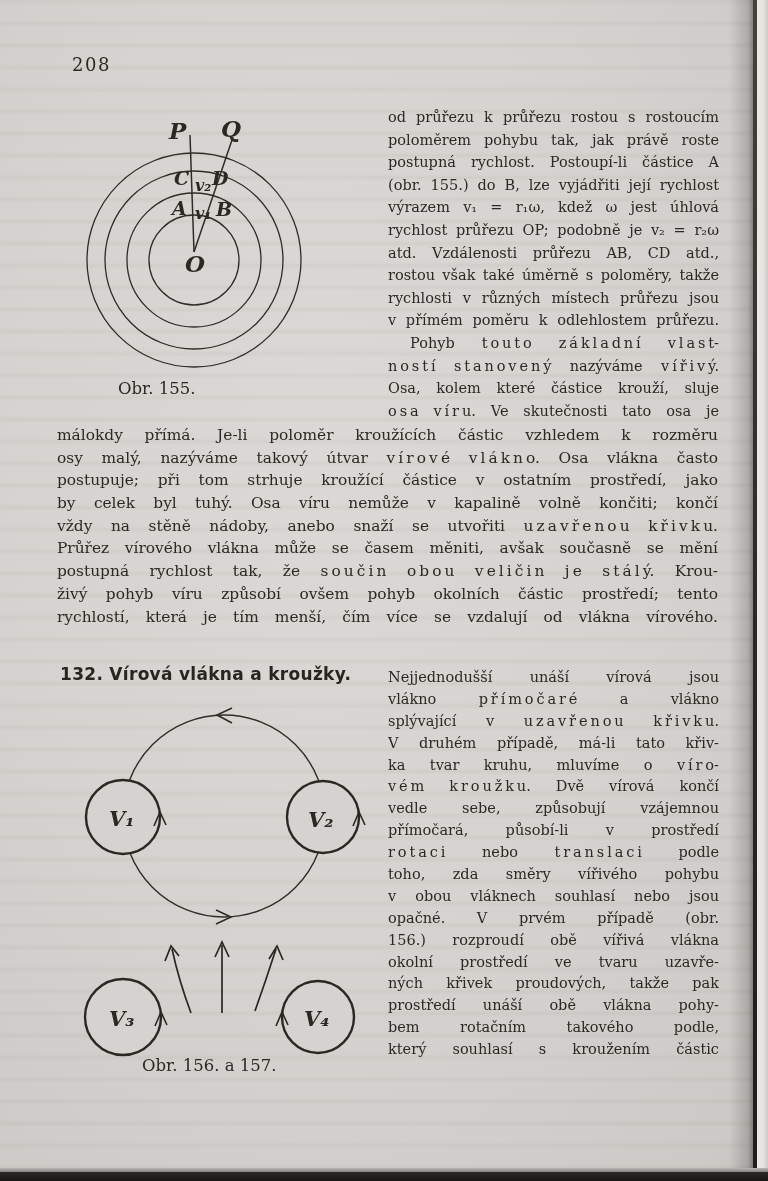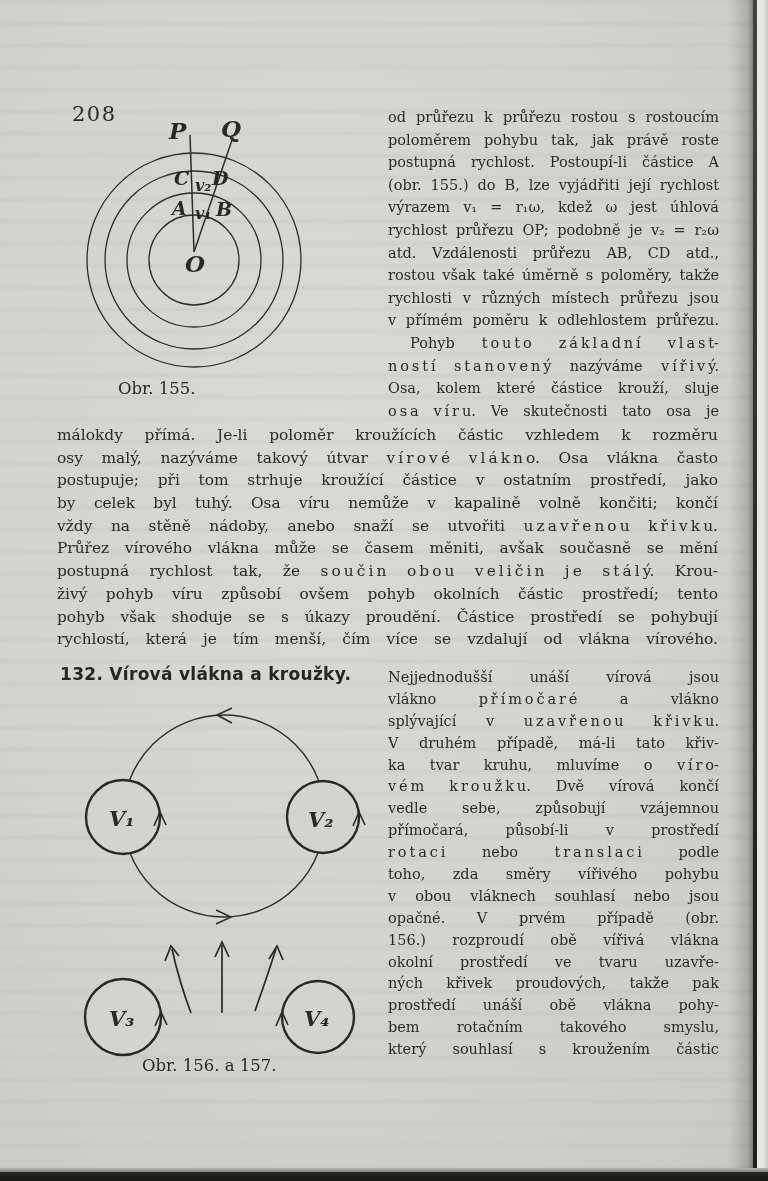--- a/index.html
+++ b/index.html
@@ -7,21 +7,21 @@
     position:relative; width:768px; height:1181px; overflow:hidden;
     background: radial-gradient(ellipse at 42% 38%, #dad9d5 0%, #d4d3cf 52%, #cbcac6 92%, #c2c1bd 100%);
     font-family:"DejaVu Serif","Liberation Serif",serif;
     color:#2c2924;
   }
   .ghost {
     position:absolute; inset:0; pointer-events:none;
     background: repeating-linear-gradient(180deg, rgba(92,89,80,0.055) 0 3px, rgba(92,89,80,0) 3px 22px);
     filter: blur(1.3px);
   }
-  .pagenum { position:absolute; left:72px; top:54px; font-size:21px; letter-spacing:1.5px;margin-top:48px; }
+  .pagenum { position:absolute; left:72px; top:54px; font-size:18px; letter-spacing:1.5px; }
 
   .col { position:absolute; }
   .line {
     text-align:justify; text-align-last:justify;
     overflow:hidden;
   }
   .line.indent { padding-left:22px; }
   .top-right { left:388px; top:106px; width:331px; font-size:14.5px; }
   .top-right .line { height:22.6px; line-height:22.6px; }
   .full-width { left:57px; top:424px; width:661px; font-size:15.4px; }
@@ -115,21 +115,20 @@
 
   <div class="col full-width">
       <div class="line">málokdy přímá. Je-li poloměr kroužících částic vzhledem k rozměru</div>
       <div class="line">osy malý, nazýváme takový útvar v í r o v é v l á k n o. Osa vlákna často</div>
       <div class="line">postupuje; při tom strhuje kroužící částice v ostatním prostředí, jako</div>
       <div class="line">by celek byl tuhý. Osa víru nemůže v kapalině volně končiti; končí</div>
       <div class="line">vždy na stěně nádoby, anebo snaží se utvořiti u z a v ř e n o u k ř i v k u.</div>
       <div class="line">Průřez vírového vlákna může se časem měniti, avšak současně se mění</div>
       <div class="line">postupná rychlost tak, že s o u č i n o b o u v e l i č i n j e s t á l ý. Krou-</div>
       <div class="line">živý pohyb víru způsobí ovšem pohyb okolních částic prostředí; tento</div>
-      <div class="line">pohyb však shoduje se s úkazy proudění. Částice prostředí se pohybují</div>
       <div class="line">rychlostí, která je tím menší, čím více se vzdalují od vlákna vírového.</div>
     </div>
 
   <div class="heading">132. Vírová vlákna a kroužky.</div>
 
   <div class="col bot-right">
       <div class="line">Nejjednodušší unáší vírová jsou</div>
       <div class="line">vlákno p ř í m o č a r é a vlákno</div>
       <div class="line">splývající v u z a v ř e n o u k ř i v k u.</div>
       <div class="line">V druhém případě, má-li tato křiv-</div>
@@ -138,21 +137,21 @@
       <div class="line">vedle sebe, způsobují vzájemnou</div>
       <div class="line">přímočará, působí-li v prostředí</div>
       <div class="line">r o t a c i nebo t r a n s l a c i podle</div>
       <div class="line">toho, zda směry vířivého pohybu</div>
       <div class="line">v obou vláknech souhlasí nebo jsou</div>
       <div class="line">opačné. V prvém případě (obr.</div>
       <div class="line">156.) rozproudí obě vířivá vlákna</div>
       <div class="line">okolní prostředí ve tvaru uzavře-</div>
       <div class="line">ných křivek proudových, takže pak</div>
       <div class="line">prostředí unáší obě vlákna pohy-</div>
-      <div class="line">bem rotačním takového smyslu,</div>
+      <div class="line">bem rotačním takového podle,</div>
       <div class="line">který souhlasí s kroužením částic</div>
     </div>
 
   <svg id="fig156157" class="figsvg" width="350" height="390" viewBox="0 0 350 390">
 
     <circle cx="169" cy="121" r="101" fill="none" stroke="#2f2c27" stroke-width="1.4"></circle>
     <path d="M177,13 L162,20 L177,28" fill="none" stroke="#2f2c27" stroke-width="1.6"></path>
     <path d="M161,215 L176,222 L161,229" fill="none" stroke="#2f2c27" stroke-width="1.6"></path>
     <circle cx="68" cy="122" r="37" fill="#d4d3cf" stroke="#2b2823" stroke-width="2.4"></circle>
     <circle cx="268" cy="122" r="36" fill="#d4d3cf" stroke="#2b2823" stroke-width="2.4"></circle>

